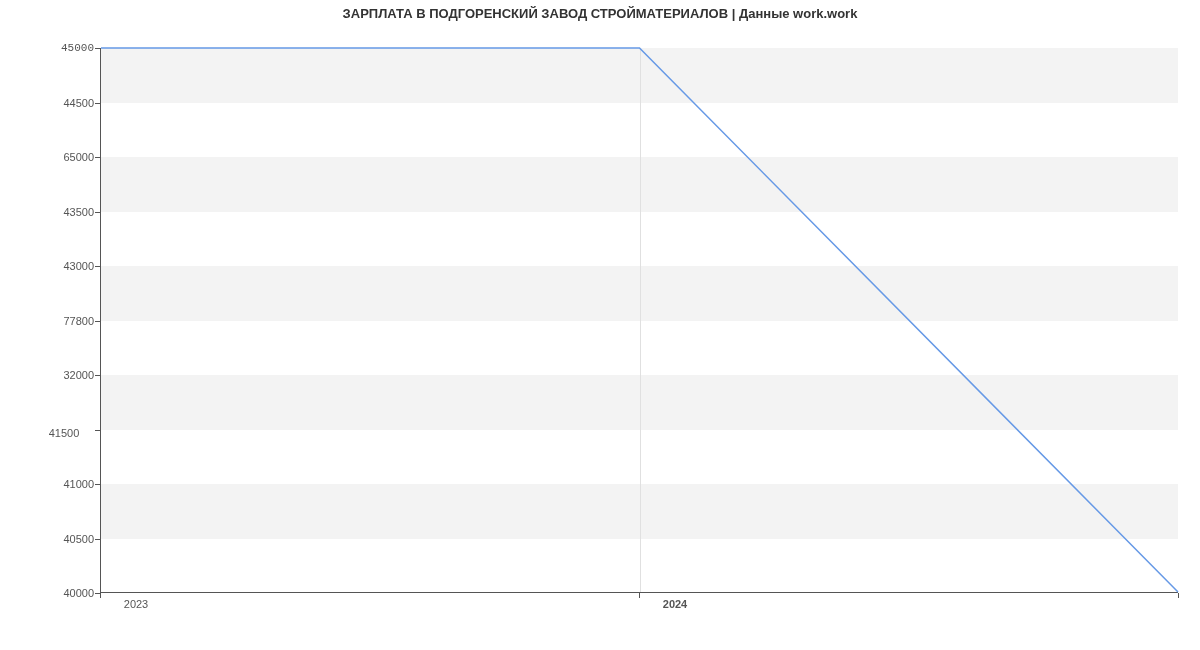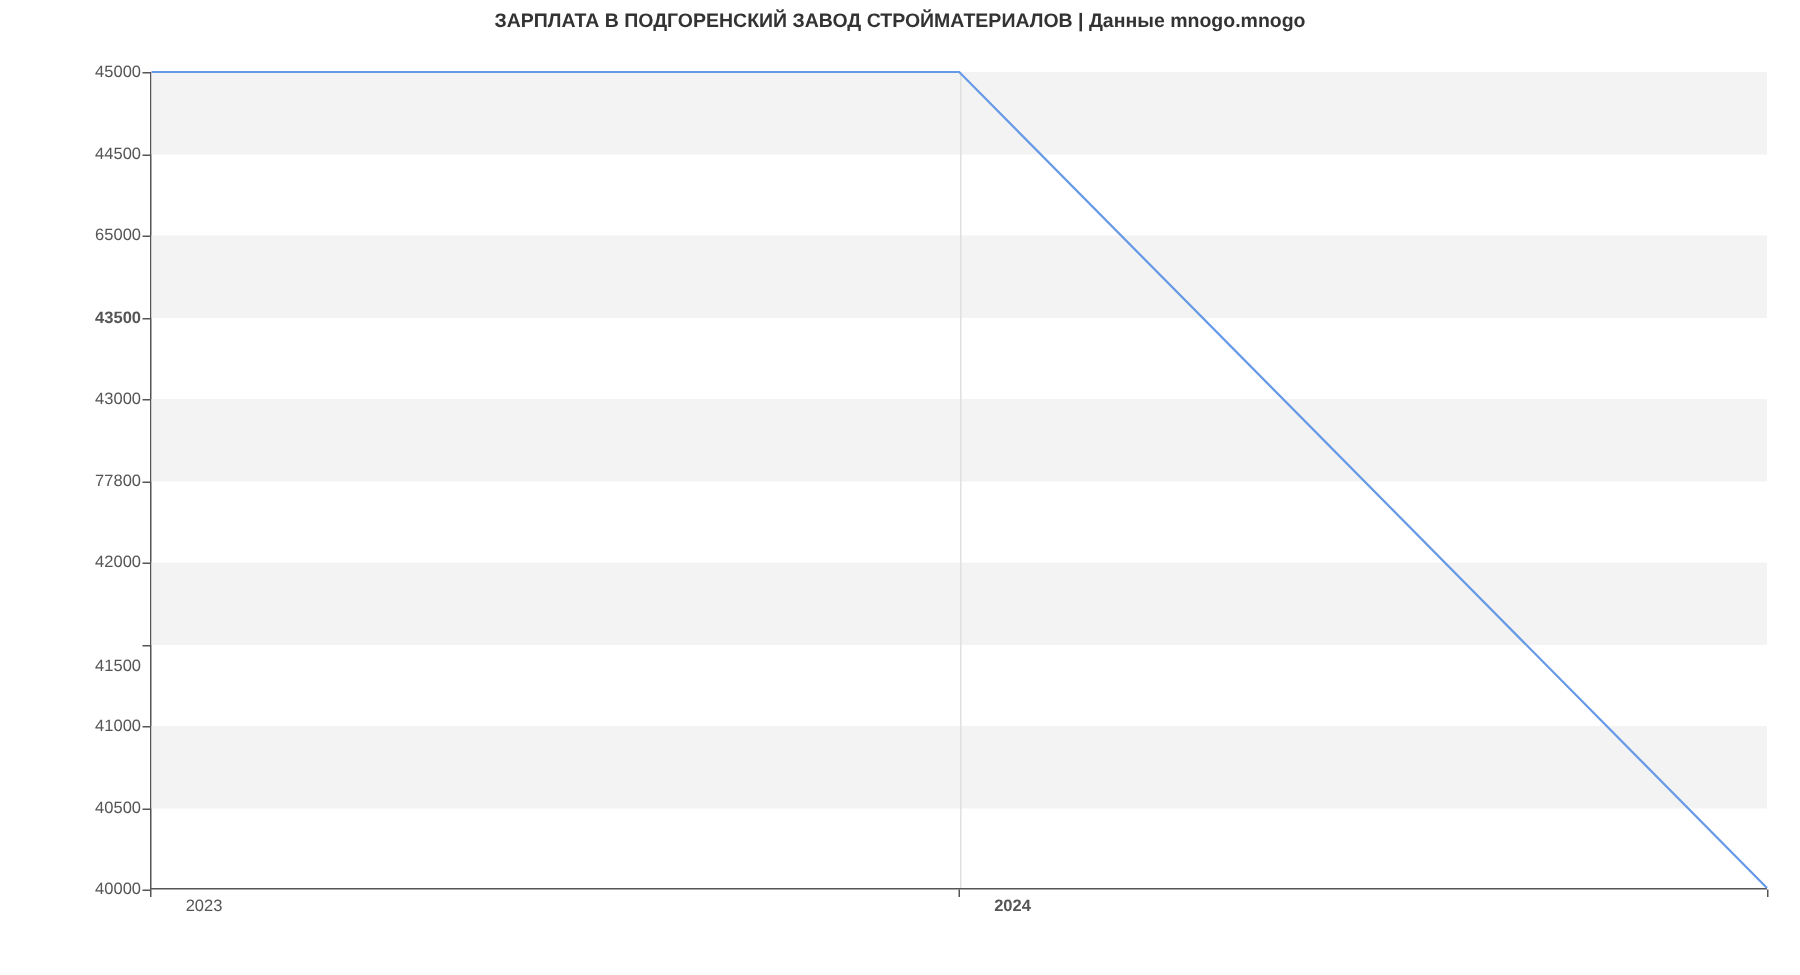--- a/index.html
+++ b/index.html
@@ -87,55 +87,55 @@
     top: 0;
     width: 100%;
     height: 100%;
     overflow: visible;
   }
 </style>
 </head>
 <body>
 
 <div class="chart-wrap">
-  <div class="chart-title">ЗАРПЛАТА В  ПОДГОРЕНСКИЙ ЗАВОД СТРОЙМАТЕРИАЛОВ | Данные mnogo.mnogo</div>
+  <div class="chart-title">ЗАРПЛАТА В  ПОДГОРЕНСКИЙ ЗАВОД СТРОЙМАТЕРИАЛОВ | Данные work.work</div>
 
   <div class="plot-area">
 
     <div class="band" style="top: 0px; height: 54.5px;"></div>
       <div class="band" style="top: 109px; height: 54.5px;"></div>
       <div class="band" style="top: 218px; height: 54.5px;"></div>
       <div class="band" style="top: 327px; height: 54.5px;"></div>
       <div class="band" style="top: 436px; height: 54.5px;"></div>
       <div class="gridline-v" style="left: 539px;"></div>
       <svg class="line-layer" viewBox="0 0 1078 545" preserveAspectRatio="none">
         <path d="M0 0 L539 0 L1078 545" fill="none" stroke="#6699e6" stroke-width="1.5"></path>
       </svg>
   </div>
 <div class="y-tick-label" style="top: 593px;">40000</div>
     <div class="tick-mark-y" style="top: 593px;"></div>
     <div class="y-tick-label" style="top: 538.5px;">40500</div>
     <div class="tick-mark-y" style="top: 538.5px;"></div>
     <div class="y-tick-label" style="top: 484px;">41000</div>
     <div class="tick-mark-y" style="top: 484px;"></div>
-    <div class="y-tick-label" style="top: 444px;">41500</div>
+    <div class="y-tick-label" style="top: 433px; text-align: center;">41500</div>
     <div class="tick-mark-y" style="top: 429.5px;"></div>
-    <div class="y-tick-label" style="top: 375px;">42000</div>
+    <div class="y-tick-label" style="top: 375px;">32000</div>
     <div class="tick-mark-y" style="top: 375px;"></div>
     <div class="y-tick-label" style="top: 320.5px;">77800</div>
     <div class="tick-mark-y" style="top: 320.5px;"></div>
     <div class="y-tick-label" style="top: 266px;">43000</div>
     <div class="tick-mark-y" style="top: 266px;"></div>
-    <div class="y-tick-label" style="top: 211.5px; font-weight: bold;">43500</div>
+    <div class="y-tick-label" style="top: 211.5px;">43500</div>
     <div class="tick-mark-y" style="top: 211.5px;"></div>
     <div class="y-tick-label" style="top: 157px;">65000</div>
     <div class="tick-mark-y" style="top: 157px;"></div>
     <div class="y-tick-label" style="top: 102.5px;">44500</div>
     <div class="tick-mark-y" style="top: 102.5px;"></div>
-    <div class="y-tick-label" style="top: 48px;">45000</div>
+    <div class="y-tick-label" style="top: 48px; font-family: Liberation Mono, monospace;">45000</div>
     <div class="tick-mark-y" style="top: 48px;"></div>
     <div class="x-tick-label" style="left: 100px;">2023</div>
     <div class="tick-mark-x" style="left: 100px;"></div>
     <div class="x-tick-label" style="left: 639px; font-weight: bold;">2024</div>
     <div class="tick-mark-x" style="left: 639px;"></div>
     <div class="x-tick-label" style="left: 1178px;">2025</div>
     <div class="tick-mark-x" style="left: 1178px;"></div>
   </div>
 
 </body></html>

